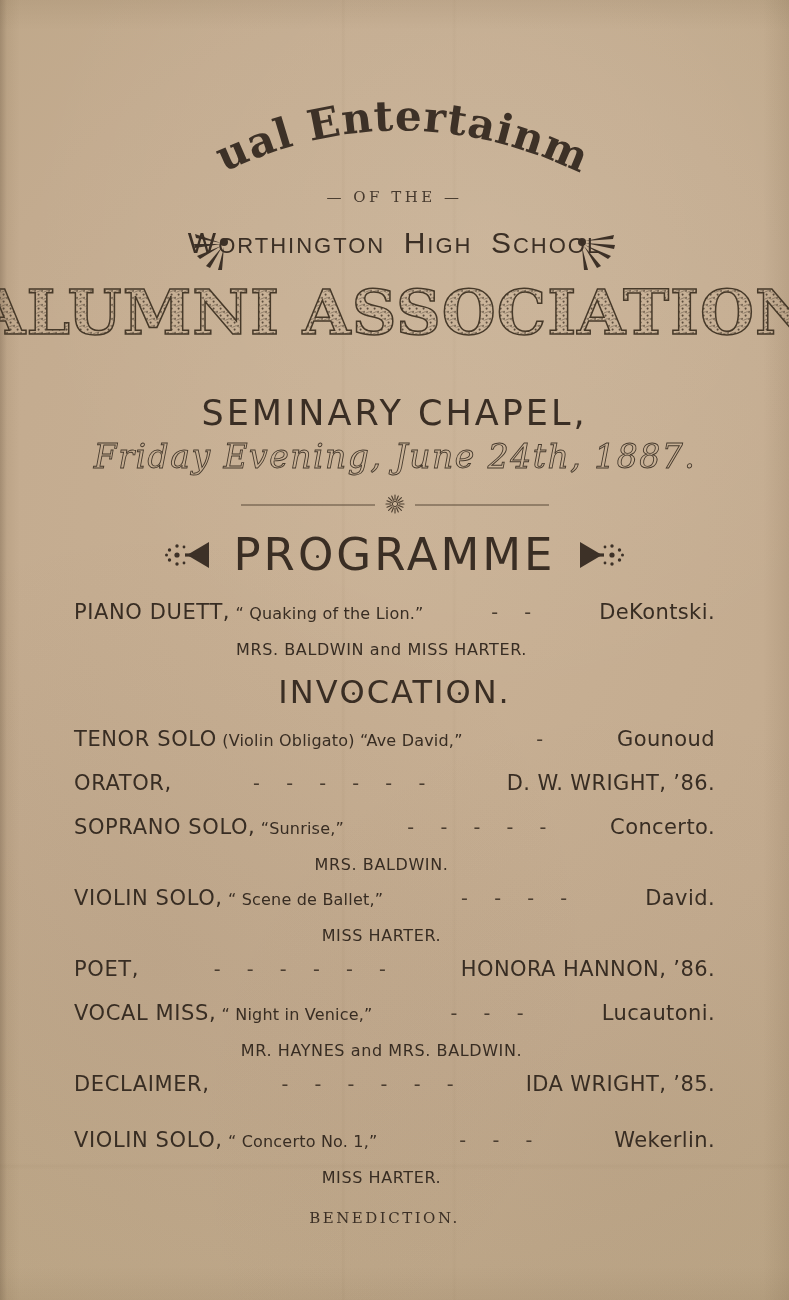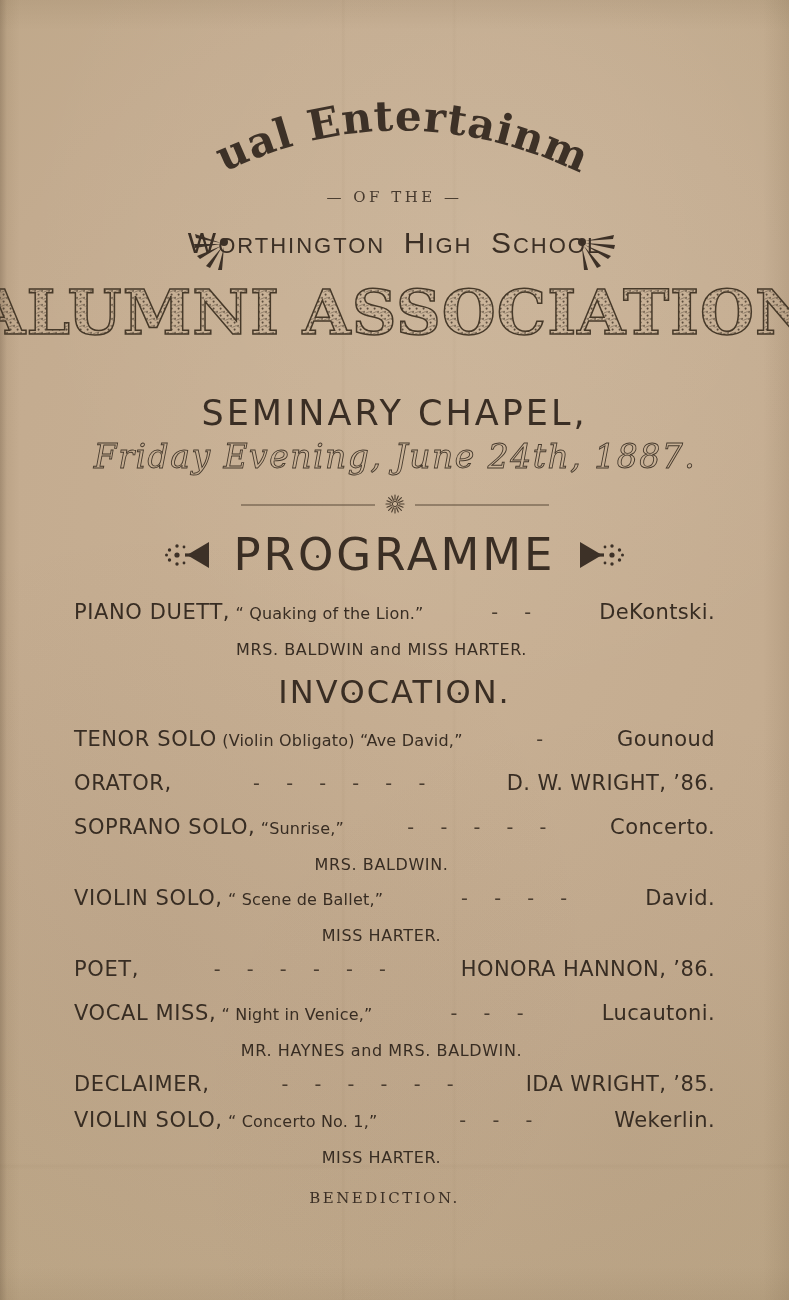--- a/index.html
+++ b/index.html
@@ -442,21 +442,21 @@
           </div>
         </div>
         <div class="entry">
           <div class="entry-line">
             <span class="e-left"><span class="role">VOCAL MISS,</span><span class="piece"> “ Night in Venice,”</span></span>
             <span class="e-dots"><span>-</span><span>-</span><span>-</span></span>
             <span class="e-right">Lucautoni.</span>
           </div>
           <div class="performers">MR. HAYNES and MRS. BALDWIN.</div>
         </div>
-        <div class="entry" style="margin-bottom: 12px;">
+        <div class="entry" style="margin-bottom: 32px;">
           <div class="entry-line">
             <span class="e-left"><span class="role">DECLAIMER,</span></span>
             <span class="e-dots"><span>-</span><span>-</span><span>-</span><span>-</span><span>-</span><span>-</span></span>
             <span class="e-right">IDA WRIGHT, ’85.</span>
           </div>
         </div>
         <div class="entry">
           <div class="entry-line">
             <span class="e-left"><span class="role">VIOLIN SOLO,</span><span class="piece"> “ Concerto No. 1,”</span></span>
             <span class="e-dots"><span>-</span><span>-</span><span>-</span></span>

